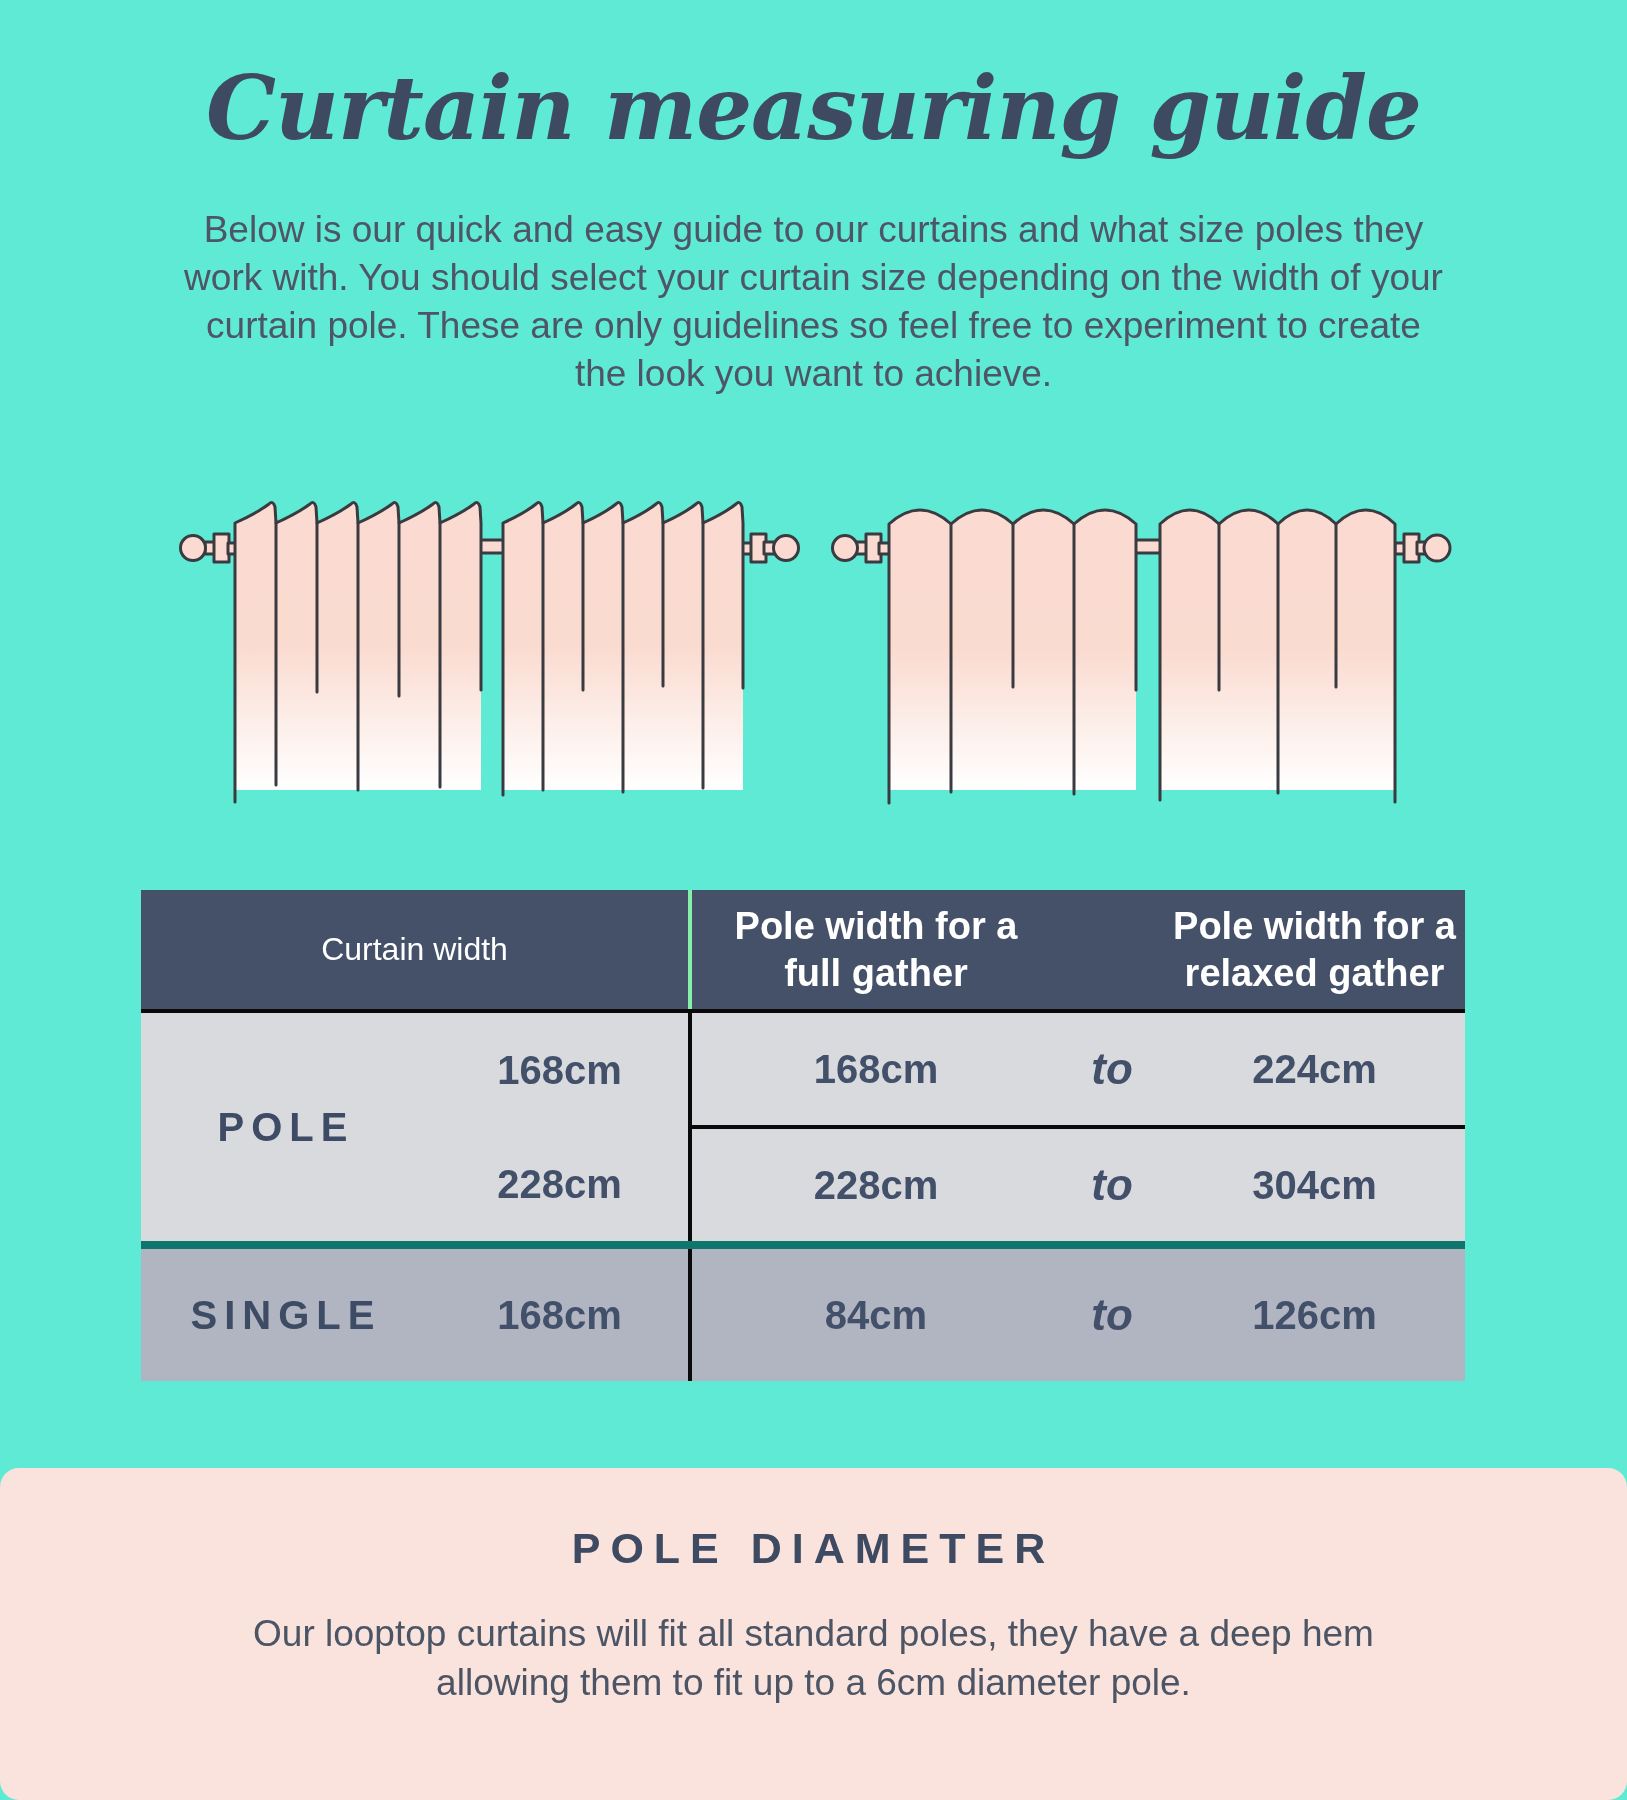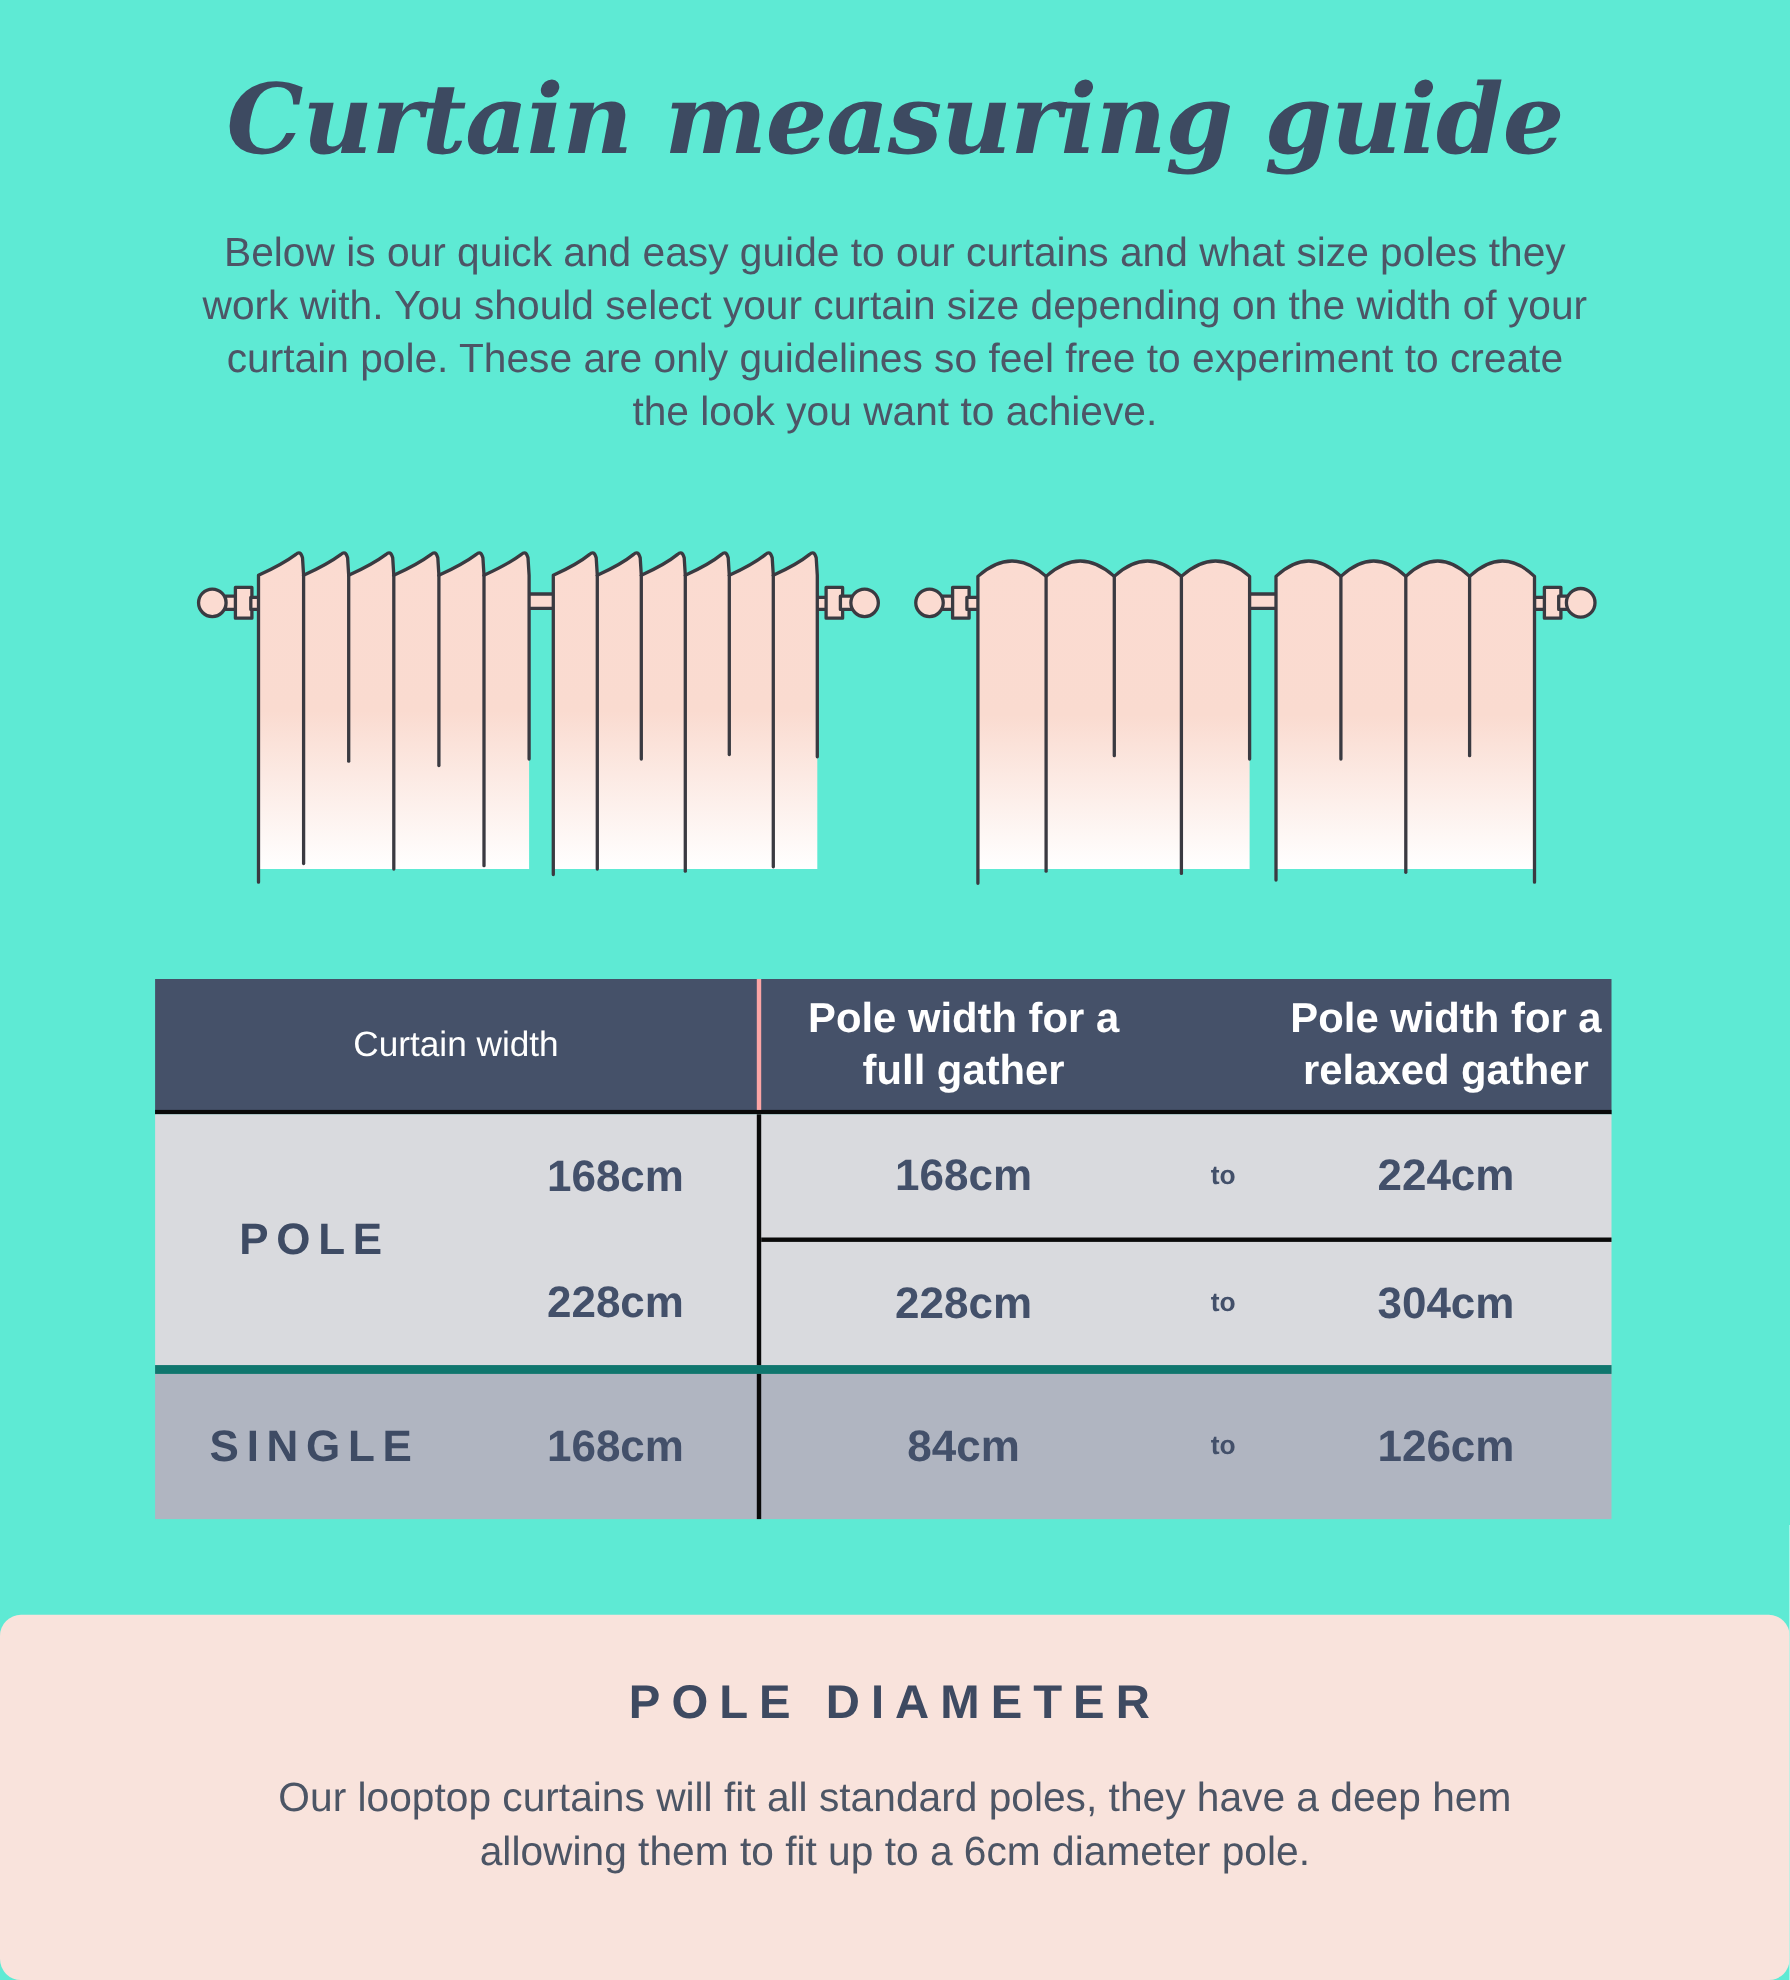--- a/index.html
+++ b/index.html
@@ -24,42 +24,42 @@
   }
   .thead {
     display:flex; height:123px; background:#455169; color:#ffffff;
     border-bottom:4px solid #0a0a0a;
   }
   .th-c1 {
     width:547px; display:flex; align-items:center; justify-content:center;
     font-weight:normal; font-size:32px;
   }
   .th-right {
-    flex:1; border-left:4px solid #fca5a5;
+    flex:1; border-left:4px solid #86efac;
     display:grid; grid-template-columns:368px 104px 1fr; align-items:center;
   }
   .th { text-align:center; font-weight:bold; font-size:38px; line-height:47px; }
   .block { display:flex; }
   .block-pair   { background:#d9dade; height:228px; }
   .block-single { background:#b0b5c1; height:140px; border-top:8px solid #0f766e; }
   .left-zone { width:547px; display:flex; }
   .group-label {
     width:290px; display:flex; align-items:center; justify-content:center;
     font-weight:bold; font-size:40px; letter-spacing:7px; color:#3e4b64;
   }
   .cw-values { flex:1; display:flex; flex-direction:column; }
   .cw-values .cell {
     flex:1; display:flex; align-items:center; justify-content:center;
     font-weight:bold; font-size:40px;
   }
   .right-zone { flex:1; border-left:4px solid #0a0a0a; display:flex; flex-direction:column; }
   .subrow { flex:1; display:grid; grid-template-columns:368px 104px 1fr; align-items:center; }
   .subrow-divided { border-bottom:4px solid #0a0a0a; }
   .subrow .cell { text-align:center; font-weight:bold; font-size:40px; }
-  .subrow .cell-to { font-size:24px; }
+  .subrow .cell-to { font-size:44px;font-style:italic; }
   
   .footer {
     position:absolute; left:0; top:1468px; width:100%; height:332px;
     background:#f9e3dc; text-align:center;border-radius:19px;
   }
   .footer-title {
     padding-top:56px; font-weight:bold; font-size:43px; letter-spacing:10px; color:#3e4a61;
   }
   .footer-text { margin-top:36px; font-size:37px; line-height:49px; color:#4c5565; font-weight:300; }
 </style>

